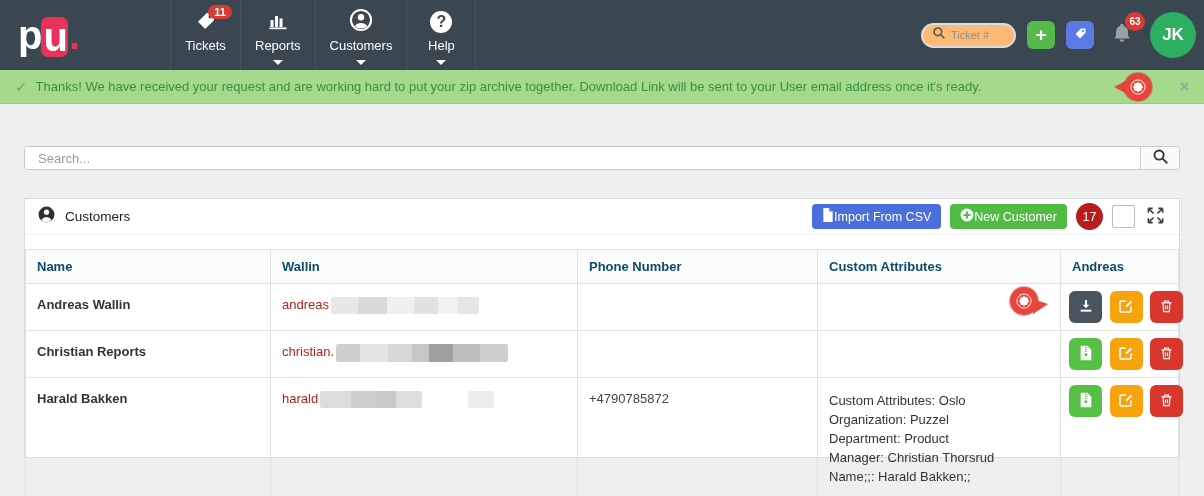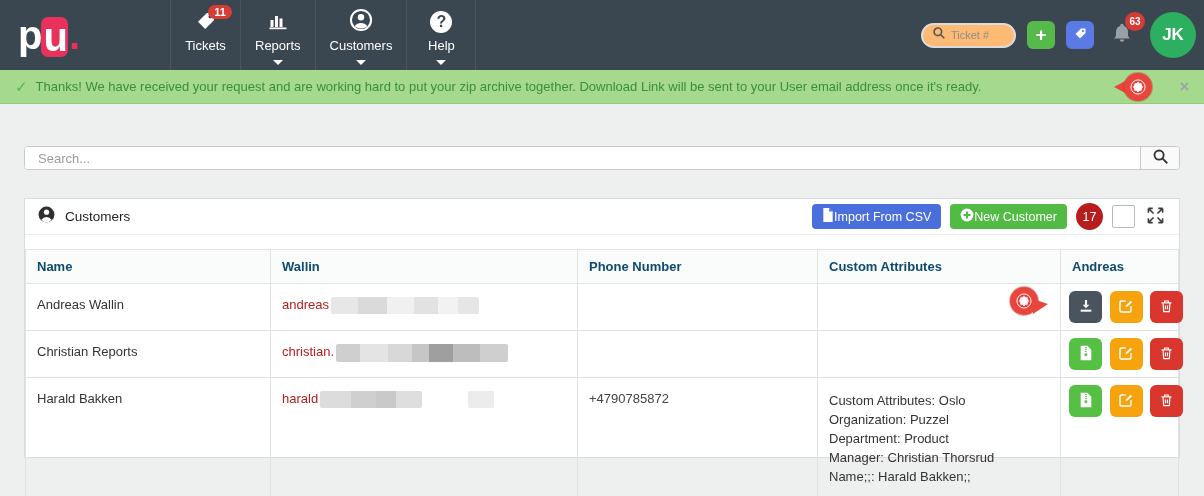--- a/index.html
+++ b/index.html
@@ -96,21 +96,21 @@
   .checkbox { width:23px; height:23px; background:#fff; border:1px solid #b7bbbe;
               border-radius:2px; cursor:pointer; }
   .expand-btn { background:none; border:none; cursor:pointer; display:flex; padding:0 2px; }
 
   
   .tbl-wrap { margin-top:14px; }
   table { width:100%; border-collapse:collapse; font-size:13px; table-layout:fixed; }
   th, td { border:1px solid #e0e2e4; text-align:left; vertical-align:top; }
   th { background:#fafbfb; font-weight:bold; color:#0c4a6e; padding:9px 11px; }
   td { padding:13px 11px; color:#444; }
-  td.name { font-weight:normal; color:#333; }
+  td.name { font-weight:bold; color:#333; }
   td.email { color:#b91c1c; }
   td.actions { position:relative; padding:7px 6px; text-align:center; white-space:nowrap; }
   .custom-lines div { line-height:19px; color:#333; }
 
   .redact { display:inline-block; height:17px; border-radius:2px; vertical-align:middle;
             margin-left:2px; }
   .redact.r1 { width:148px;
     background:linear-gradient(90deg,#e7e7e7 0 18%,#dadada 18% 38%,#f0f0f0 38% 56%,#e2e2e2 56% 72%,#f2f2f2 72% 86%,#e6e6e6 86%); }
   .redact.r2 { width:172px; height:18px;
     background:linear-gradient(90deg,#cfcfcf 0 14%,#e4e4e4 14% 30%,#d8d8d8 30% 44%,#c6c6c6 44% 54%,#9f9f9f 54% 68%,#bdbdbd 68% 84%,#cfcfcf 84%); }

